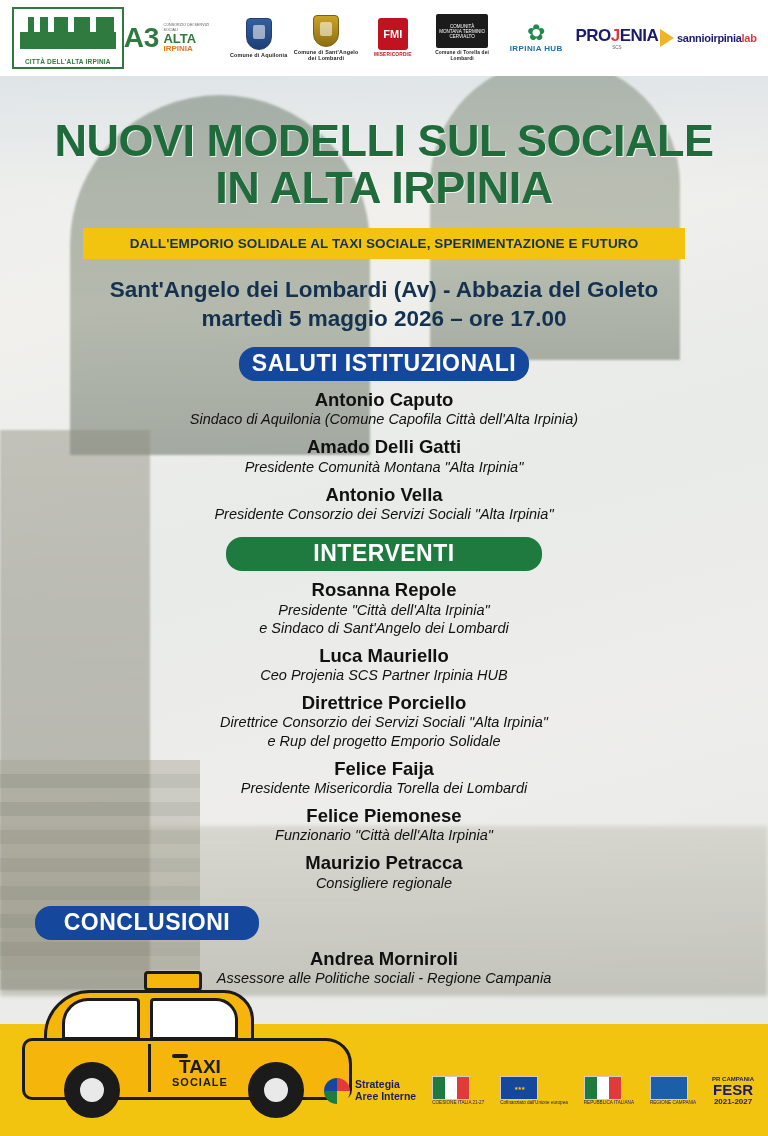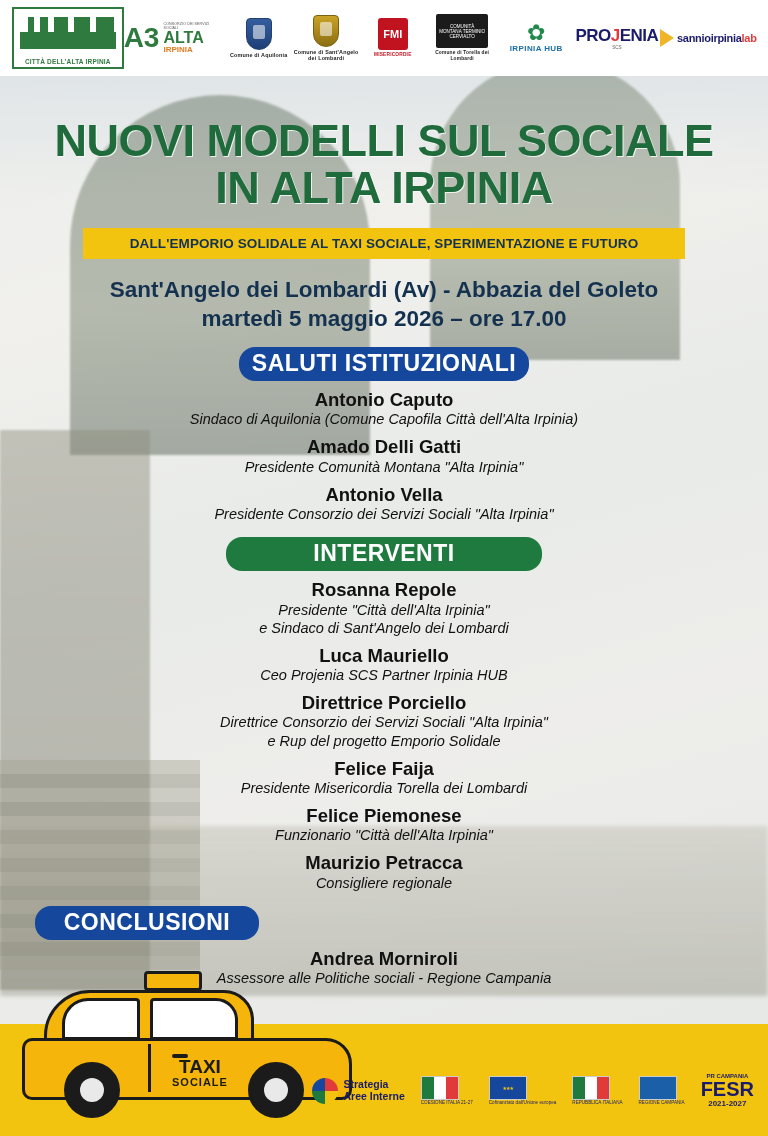--- a/index.html
+++ b/index.html
@@ -78,21 +78,21 @@
       linear-gradient(90deg,#2f7a3e 0 6px, transparent 6px 12px, #2f7a3e 12px 20px,
       transparent 20px 26px, #2f7a3e 26px 40px, transparent 40px 46px, #2f7a3e 46px 62px,
       transparent 62px 68px, #2f7a3e 68px 86px, transparent 86px 92px, #2f7a3e 92px 100px);
   }
   .logo-alta .cap { font-size: 6.5px; color: #2f7a3e; }
 
   .logo-a3 { flex-direction: row; gap: 4px; width: 108px; }
   .logo-a3 .mark { font-size: 28px; font-weight: bold; color: #2f7a3e; line-height: 1; }
   .logo-a3 .txt { text-align: left; }
   .logo-a3 .txt .l1 { font-size: 3.6px; color: #555; letter-spacing: .1px; }
-  .logo-a3 .txt .l2 { font-size: 16px; font-weight: bold; color: #2f7a3e; line-height: 1; }
+  .logo-a3 .txt .l2 { font-size: 13px; font-weight: bold; color: #2f7a3e; line-height: 1; }
   .logo-a3 .txt .l3 { font-size: 8px; font-weight: bold; color: #e07b1f; line-height: 1; }
 
   .crest {
     width: 26px; height: 32px;
     background: linear-gradient(180deg,#355e9e, #1d3f76);
     border-radius: 4px 4px 13px 13px;
     border: 1px solid #22406f;
     position: relative;
   }
   .crest.gold { background: linear-gradient(180deg,#c9a227,#8c6f12); border-color:#7a6110; }
@@ -253,21 +253,21 @@
   .f-box { text-align:center; font-size:4.6px; color:#1b1b6b; line-height:1.1; }
   .f-box .bar { width: 38px; height: 24px; border:1px solid #ccc; background:#fff;
                 display:flex; align-items:center; justify-content:center; }
   .f-coesione .bar { background: linear-gradient(90deg,#1f7a3f 0 33%,#ffffff 33% 66%,#e03a3a 66% 100%); }
   .f-eu .bar { background:#15489c; }
   .f-eu .bar::after { content:"★★★"; color:#f3c40f; font-size:5px; letter-spacing:-1px; }
   .f-rep .bar { background: linear-gradient(90deg,#1f7a3f 0 33%,#ffffff 33% 66%,#e03a3a 66% 100%); }
   .f-camp .bar { background:#1b5fa8; }
   .f-fesr { text-align:center; line-height:1.05; }
   .f-fesr .l1 { font-size:6px; font-weight:bold; color:#1b1b6b; }
-  .f-fesr .l2 { font-size:20px; font-weight:bold; color:#1b1b6b; }
+  .f-fesr .l2 { font-size:15px; font-weight:bold; color:#1b1b6b; }
   .f-fesr .l3 { font-size:8px; font-weight:bold; color:#1b1b6b; }
 </style>
 </head>
 <body>
 
 <div class="poster">
 
   <div class="bg-sky bg-shape"></div>
   <div class="bg-arch bg-shape"></div>
   <div class="bg-arch2 bg-shape"></div>

